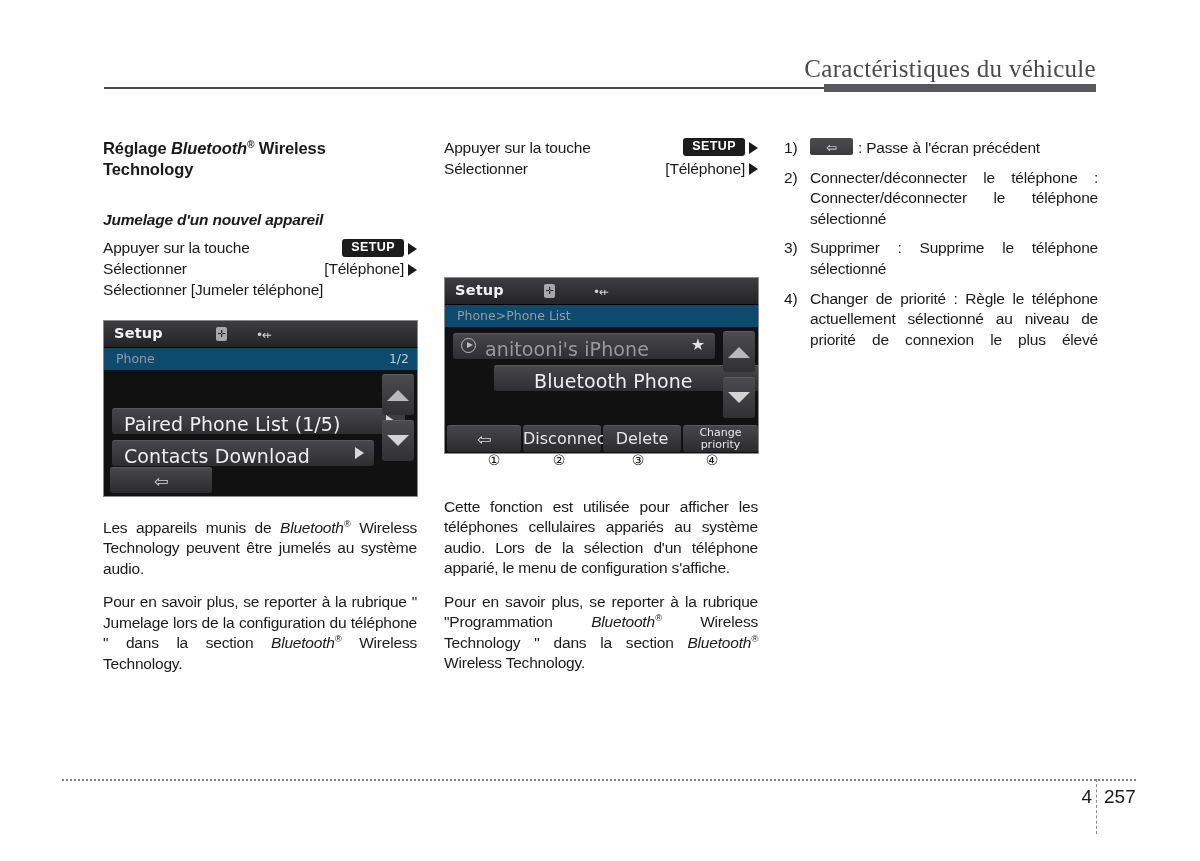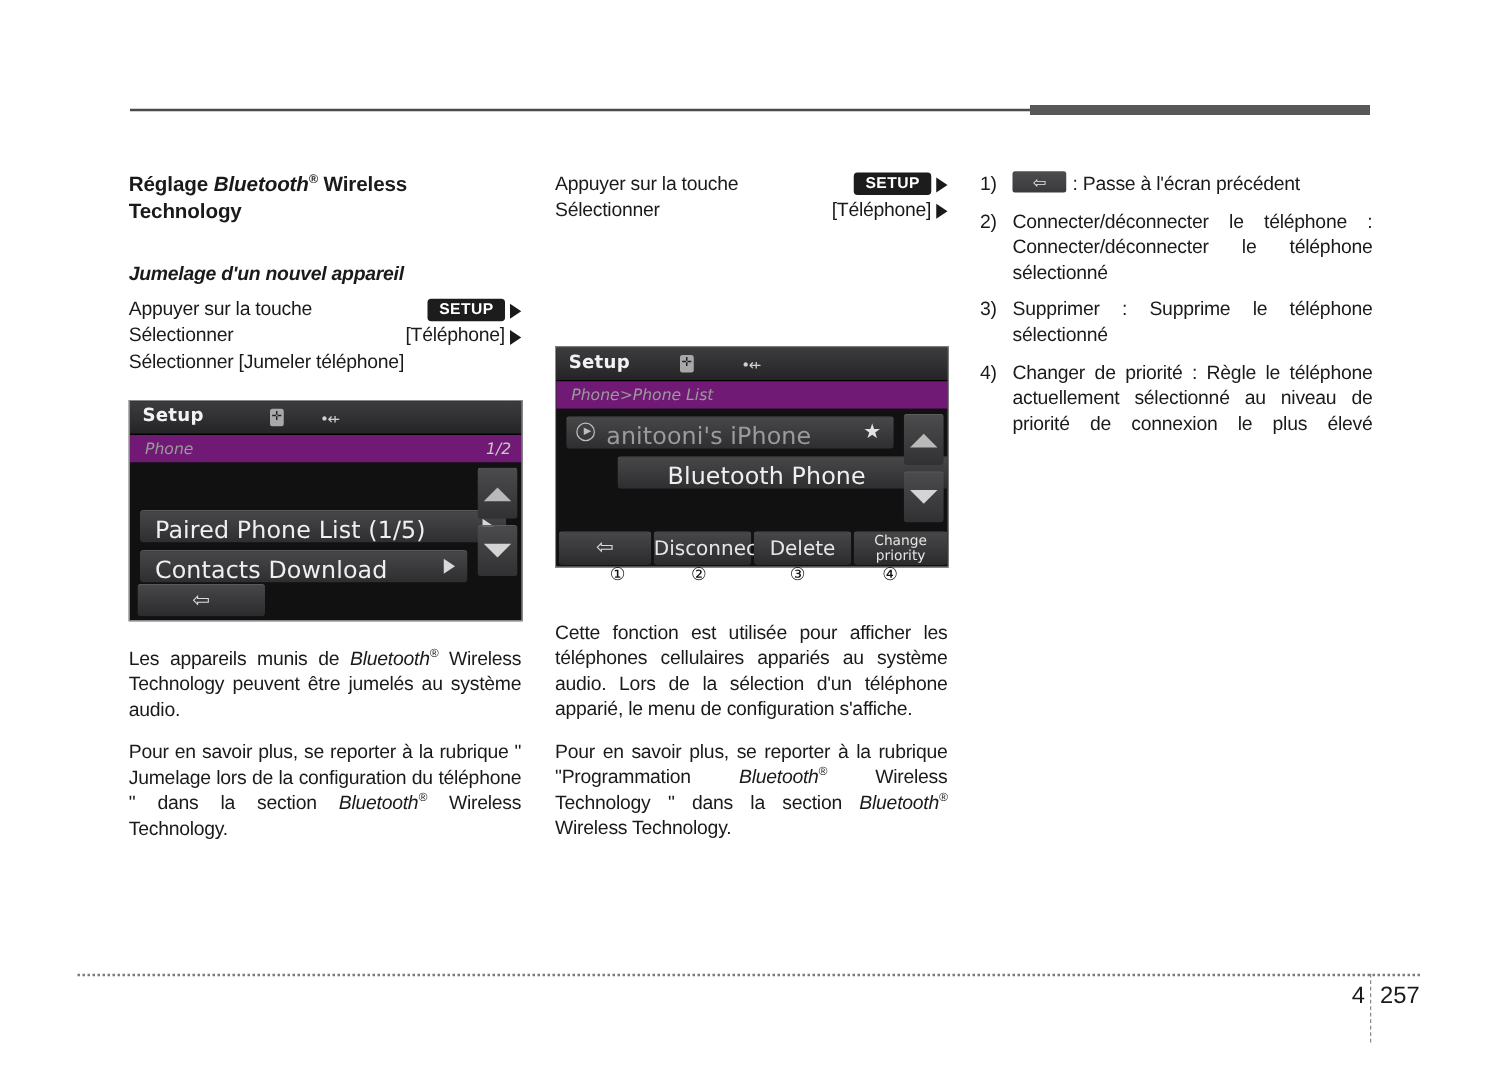--- a/index.html
+++ b/index.html
@@ -224,22 +224,21 @@
     position: absolute;
     top: 8px;
     font-size: 12px;
     color: #cfcfcf;
     line-height: 1;
     letter-spacing: -1px;
   }
   .dev-breadcrumb {
     position: relative;
     height: 22px;
-    background: #701a75;
-    font-style: italic;
+    background: #0c4a6e;
   }
   .dev-breadcrumb .bc-text {
     position: absolute;
     left: 12px; top: 3px;
     font-size: 12.5px;
     color: #9a9a9a;
   }
   .dev-breadcrumb .bc-page {
     position: absolute;
     right: 8px; top: 3px;
@@ -395,20 +394,21 @@
     left: 1104px;
     top: 786px;
     font-size: 19px;
     color: #1a1a1a;
   }
 </style>
 </head>
 <body>
 
 <div class="header">
+  <div class="header-title">Caractéristiques du véhicule</div>
   <div class="header-rule-thin"></div>
   <div class="header-rule-thick"></div>
 </div>
 
 <div class="col col-left">
 
   <h1 class="sec-title">
     <span>Réglage </span><span class="bt"><span>Bluetooth</span><sup>®</sup></span><span> Wireless Technology</span>
   </h1>
 

